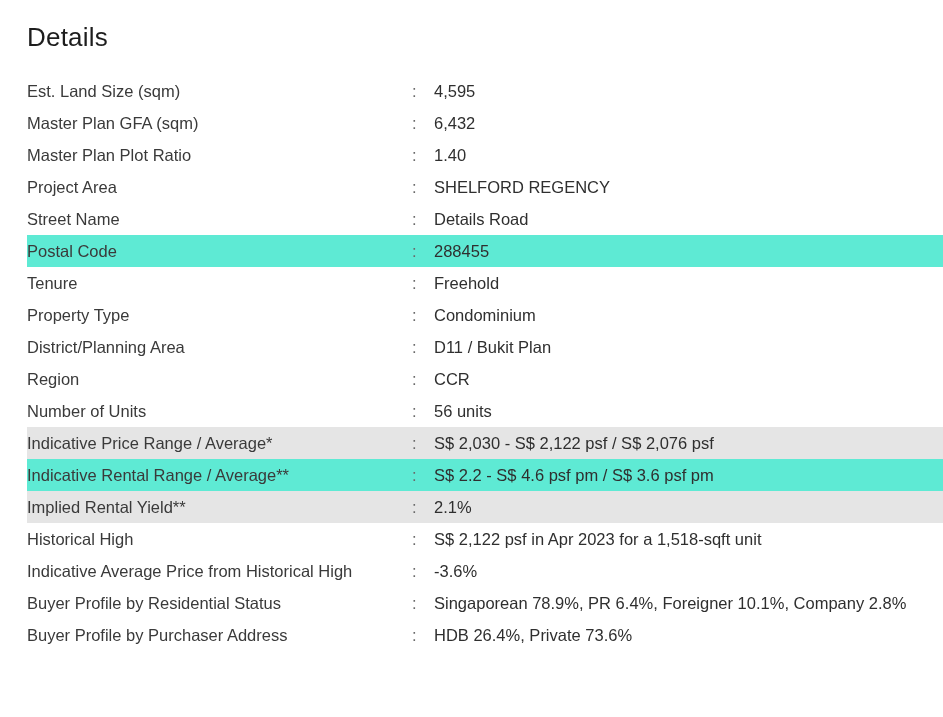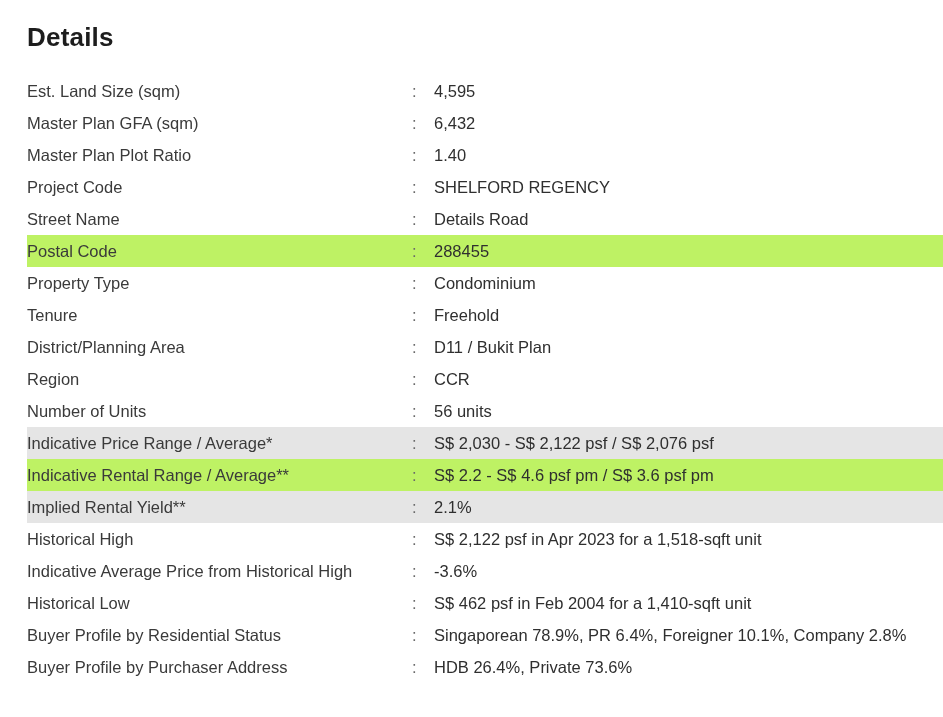--- a/index.html
+++ b/index.html
@@ -16,36 +16,36 @@
   }
   .page {
     position: relative;
     width: 943px;
     height: 717px;
     box-sizing: border-box;
     padding: 22px 0 0 27px;
   }
   .page-title {
     font-size: 26px;
-    font-weight: 700;
+    font-weight: 400;
     color: #1d1d1d;
     letter-spacing: 0.2px;
     margin: 0 7px 22px 0;
     line-height: 1.2;
   }
   .detail-table {
     border-collapse: collapse;
     width: 916px;
     table-layout: fixed;
   }
   .detail-table tr {
     height: 32px;
   }
   .detail-table tr.shaded {
-    background: #bef264;
+    background: #5eead4;
   }
   .detail-table tr.shaded-strong {
     background: #e5e5e5;
   }
   .detail-table td {
     font-size: 16.5px;
     color: #3a3a3a;
     padding: 0;
     vertical-align: middle;
     line-height: 32px;
@@ -81,43 +81,43 @@
           <td class="label">Master Plan GFA (sqm)</td>
           <td class="sep">:</td>
           <td class="value">6,432</td>
         </tr>
         <tr>
           <td class="label">Master Plan Plot Ratio</td>
           <td class="sep">:</td>
           <td class="value">1.40</td>
         </tr>
         <tr>
-          <td class="label">Project Code</td>
+          <td class="label">Project Area</td>
           <td class="sep">:</td>
           <td class="value">SHELFORD REGENCY</td>
         </tr>
         <tr>
           <td class="label">Street Name</td>
           <td class="sep">:</td>
           <td class="value">Details Road</td>
         </tr>
         <tr class="shaded">
           <td class="label">Postal Code</td>
           <td class="sep">:</td>
           <td class="value">288455</td>
         </tr>
         <tr>
+          <td class="label">Tenure</td>
+          <td class="sep">:</td>
+          <td class="value">Freehold</td>
+        </tr>
+        <tr>
           <td class="label">Property Type</td>
           <td class="sep">:</td>
           <td class="value">Condominium</td>
-        </tr>
-        <tr>
-          <td class="label">Tenure</td>
-          <td class="sep">:</td>
-          <td class="value">Freehold</td>
         </tr>
         <tr>
           <td class="label">District/Planning Area</td>
           <td class="sep">:</td>
           <td class="value">D11 / Bukit Plan</td>
         </tr>
         <tr>
           <td class="label">Region</td>
           <td class="sep">:</td>
           <td class="value">CCR</td>
@@ -146,25 +146,20 @@
           <td class="label">Historical High</td>
           <td class="sep">:</td>
           <td class="value">S$ 2,122 psf in Apr 2023 for a 1,518-sqft unit</td>
         </tr>
         <tr>
           <td class="label">Indicative Average Price from Historical High</td>
           <td class="sep">:</td>
           <td class="value">-3.6%</td>
         </tr>
         <tr>
-          <td class="label">Historical Low</td>
-          <td class="sep">:</td>
-          <td class="value">S$ 462 psf in Feb 2004 for a 1,410-sqft unit</td>
-        </tr>
-        <tr>
           <td class="label">Buyer Profile by Residential Status</td>
           <td class="sep">:</td>
           <td class="value">Singaporean 78.9%, PR 6.4%, Foreigner 10.1%, Company 2.8%</td>
         </tr>
         <tr>
           <td class="label">Buyer Profile by Purchaser Address</td>
           <td class="sep">:</td>
           <td class="value">HDB 26.4%, Private 73.6%</td>
         </tr>
       </tbody>

